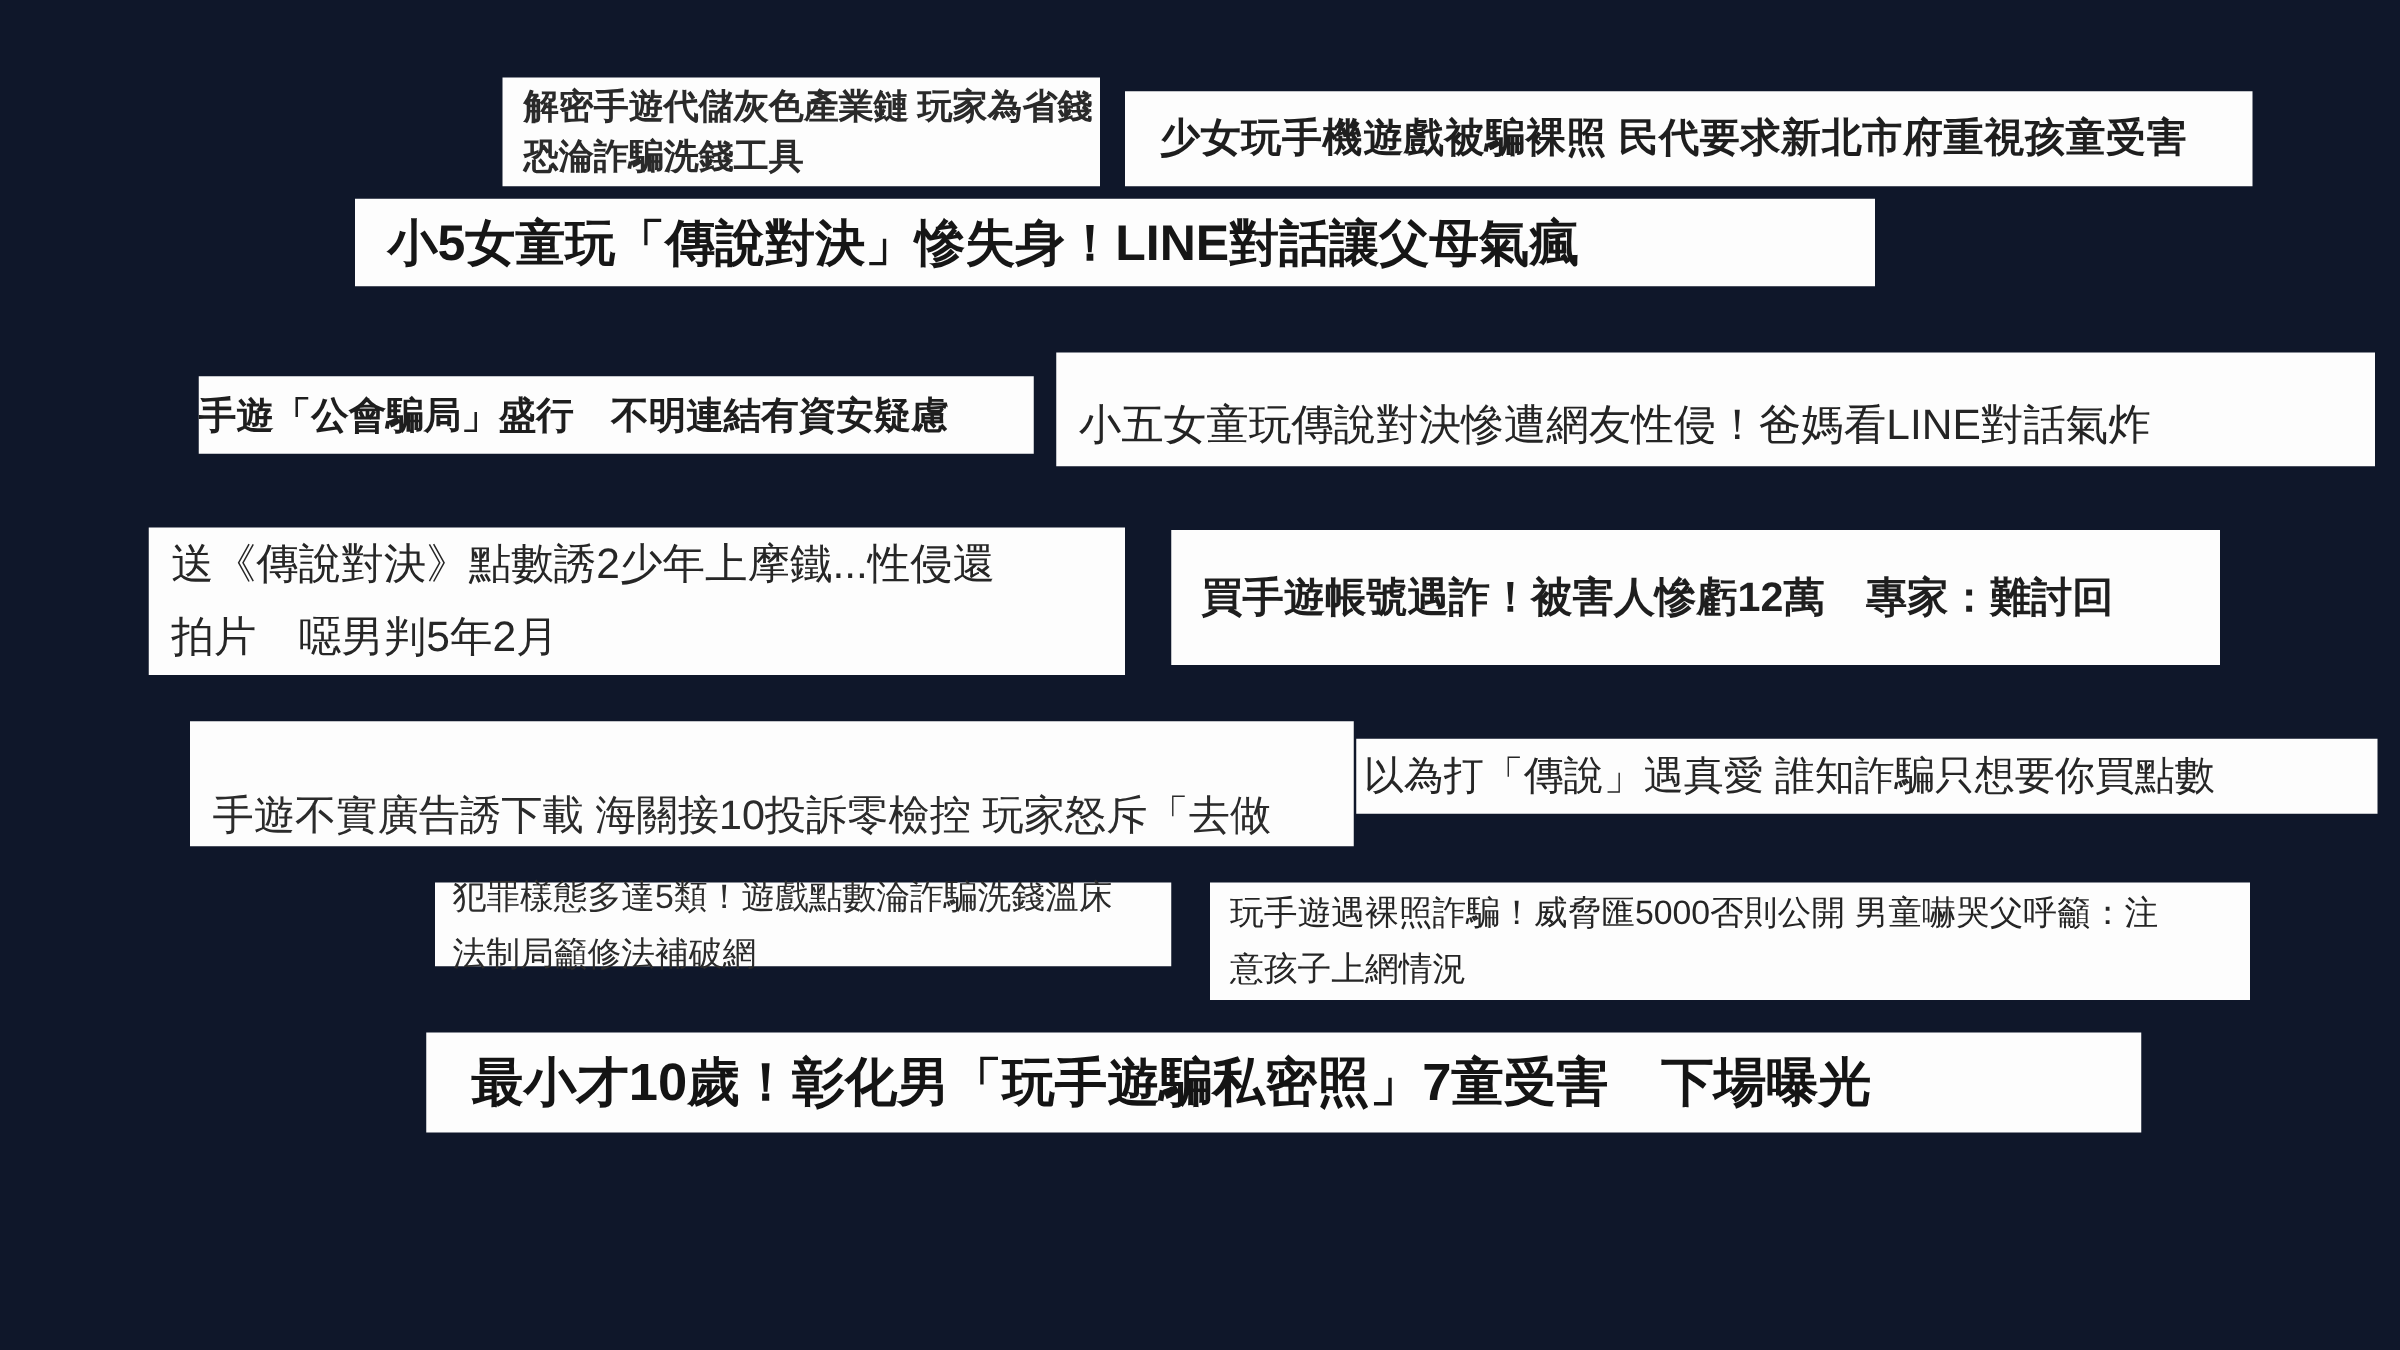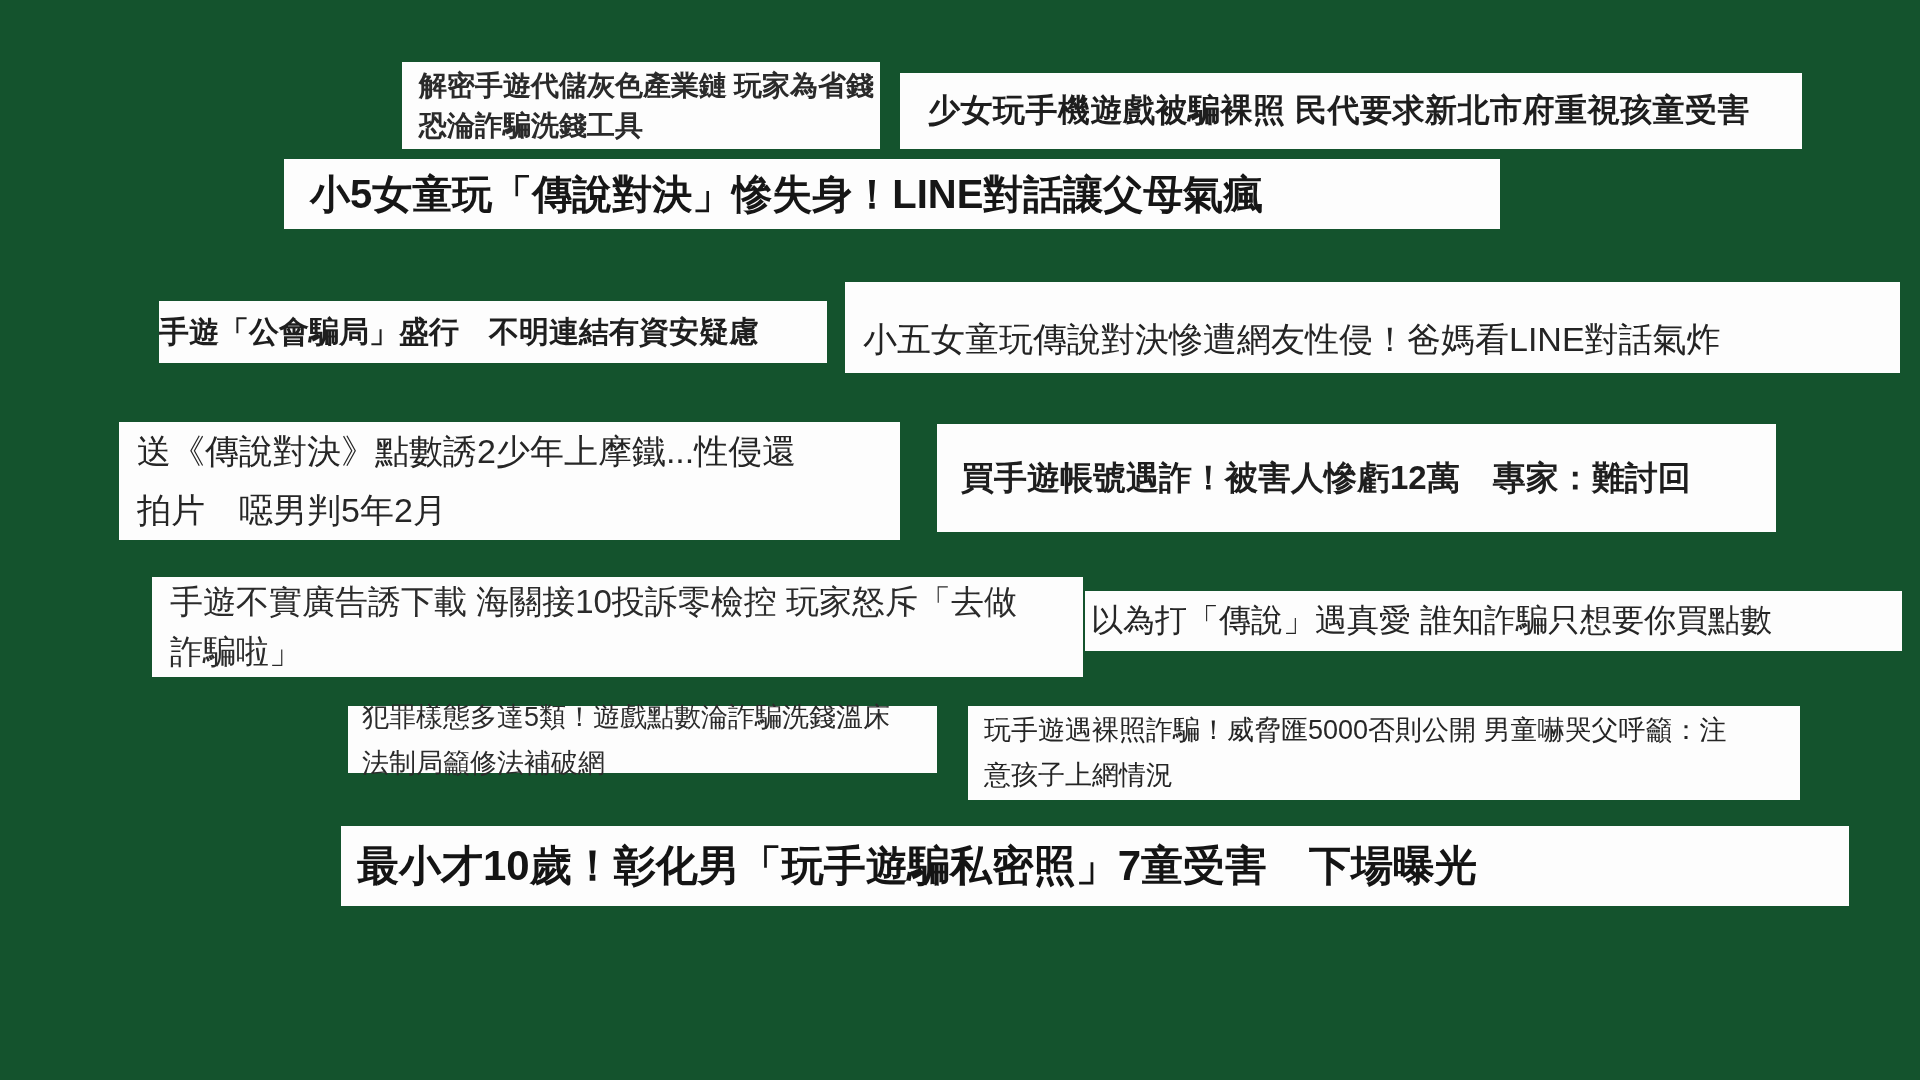--- a/index.html
+++ b/index.html
@@ -8,21 +8,21 @@
     width: 1920px;
     height: 1080px;
     background: #000000;
     overflow: hidden;
     font-family: "Liberation Sans", sans-serif;
   }
   .stage {
     position: relative;
     width: 1920px;
     height: 1080px;
-    background: #14532d;
+    background: #0f172a;
   }
   .card {
     position: absolute;
     background: #fdfdfd;
     color: #1e1e1e;
     display: flex;
     flex-direction: column;
     justify-content: center;
     box-sizing: border-box;
     white-space: nowrap;
@@ -90,22 +90,22 @@
     padding-left: 14px; color: #2b2b2b;
   }
   
   .b11 {
     left: 968px; top: 706px; width: 832px; height: 94px;
     font-size: 27px; font-weight: 500; line-height: 45px;
     padding-left: 16px; color: #252525;
   }
   
   .b12 {
-    left: 341px; top: 826px; width: 1508px; height: 80px;
-    font-size: 42px; font-weight: 700; padding-left: 16px;
+    left: 341px; top: 826px; width: 1372px; height: 80px;
+    font-size: 42px; font-weight: 700; padding-left: 36px;
     color: #141414;
   }
 </style>
 </head>
 <body>
 
 <div class="stage">
 
   <div class="card b1">
     <span>解密手遊代儲灰色產業鏈 玩家為省錢</span>
@@ -132,21 +132,20 @@
     <span>送《傳說對決》點數誘2少年上摩鐵...性侵還</span>
     <span>拍片　噁男判5年2月</span>
   </div>
 
   <div class="card b7">
     <span>買手遊帳號遇詐！被害人慘虧12萬　專家：難討回</span>
   </div>
 
   <div class="card b8">
     <span>手遊不實廣告誘下載 海關接10投訴零檢控 玩家怒斥「去做</span>
-    <span>詐騙啦」</span>
   </div>
 
   <div class="card b9">
     <span>以為打「傳說」遇真愛 誰知詐騙只想要你買點數</span>
   </div>
 
   <div class="card b10">
     <span>犯罪樣態多達5類！遊戲點數淪詐騙洗錢溫床</span>
     <span>法制局籲修法補破網</span>
   </div>

